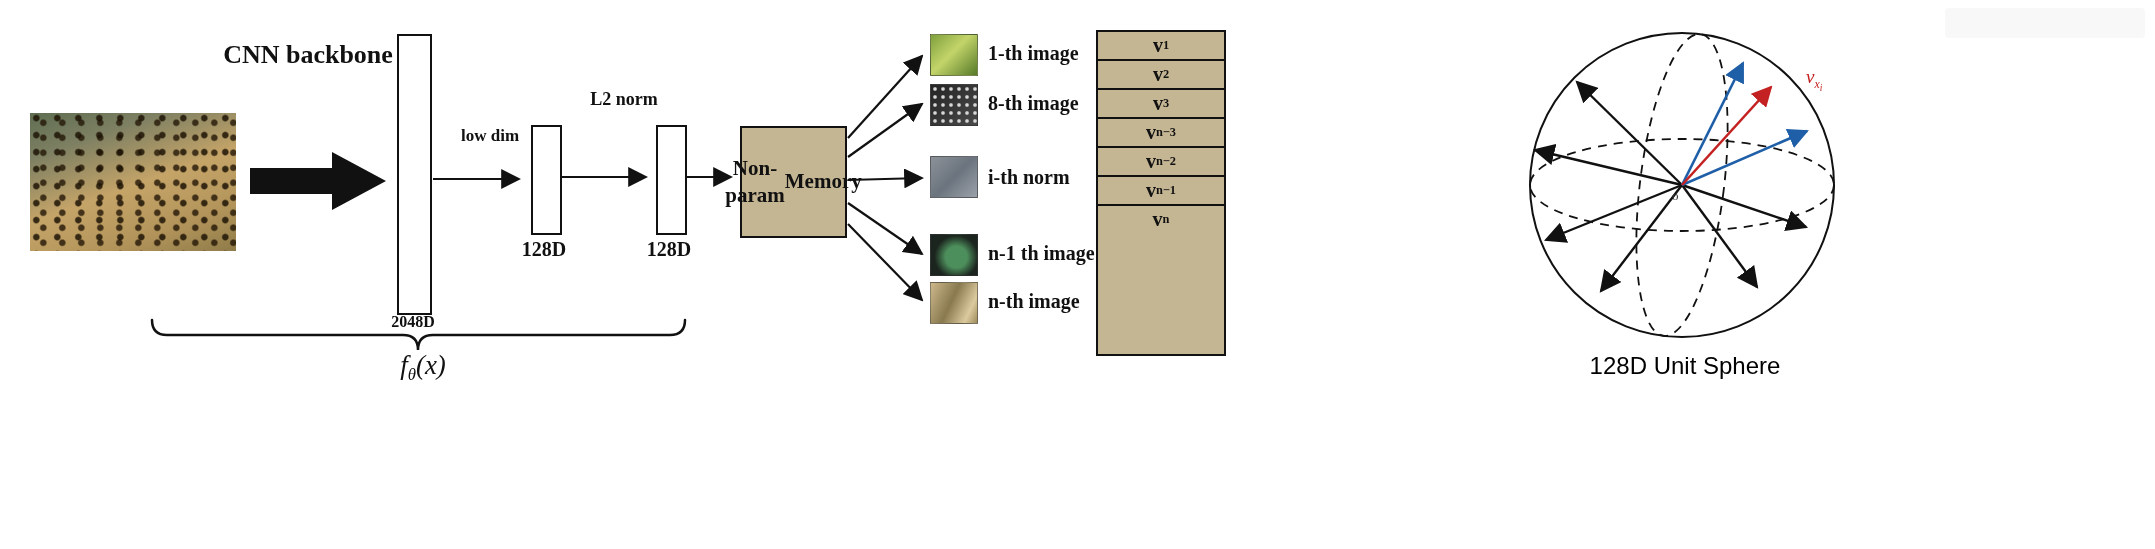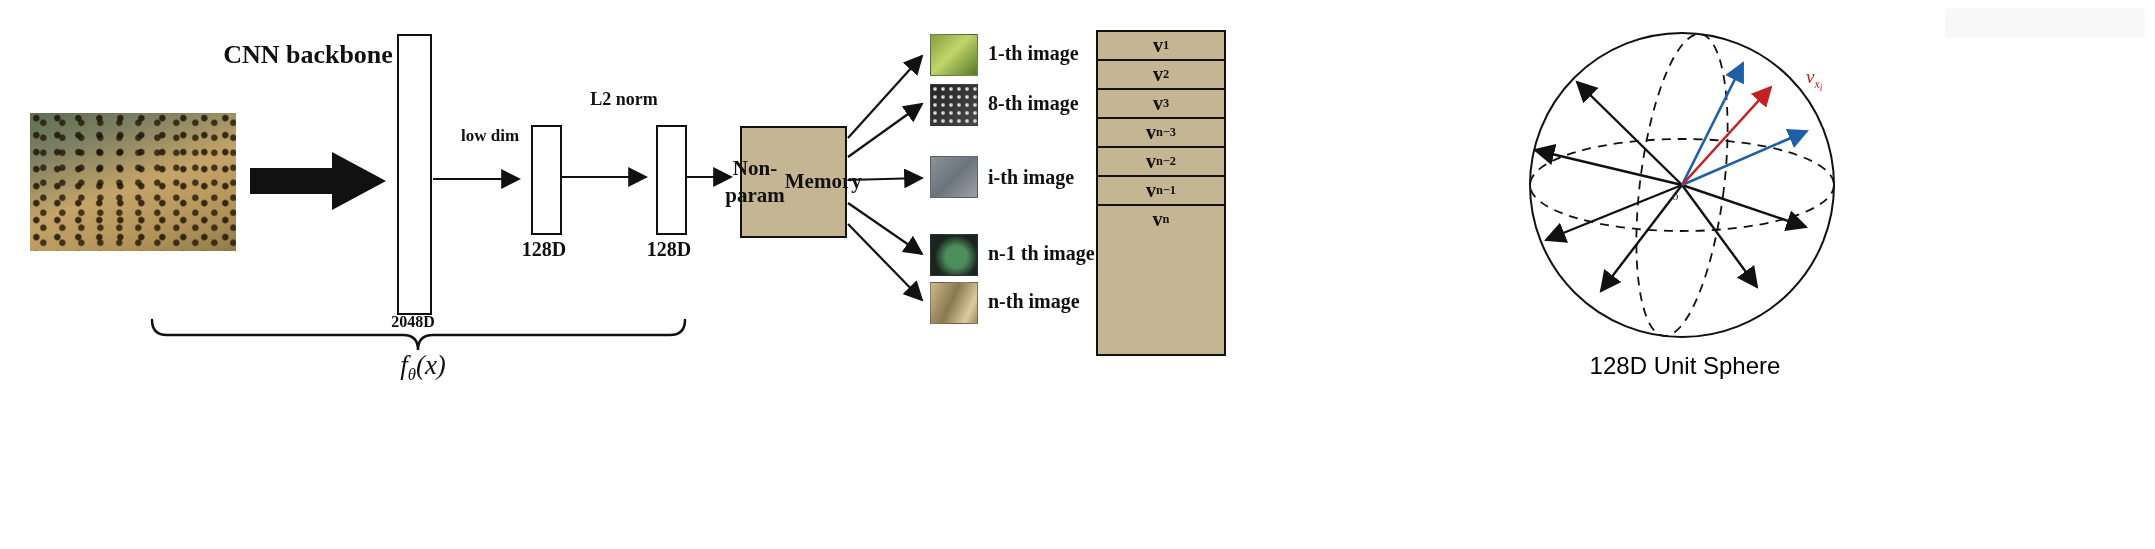--- a/index.html
+++ b/index.html
@@ -163,21 +163,21 @@
   <div class="f-theta"><span>f</span><sub>θ</sub><span>(x)</span></div>
 
   <div class="thumb thumb-1" style="left:930px;top:34px;"></div>
   <div class="thumb thumb-2" style="left:930px;top:84px;"></div>
   <div class="thumb thumb-3" style="left:930px;top:156px;"></div>
   <div class="thumb thumb-4" style="left:930px;top:234px;"></div>
   <div class="thumb thumb-5" style="left:930px;top:282px;"></div>
 
   <div class="img-lbl" style="left:988px;top:42px;">1-th image</div>
   <div class="img-lbl" style="left:988px;top:92px;">8-th image</div>
-  <div class="img-lbl" style="left:988px;top:166px;">i-th image</div>
+  <div class="img-lbl" style="left:988px;top:166px;">i-th norm</div>
   <div class="img-lbl" style="left:988px;top:242px;">n-1 th image</div>
   <div class="img-lbl" style="left:988px;top:290px;">n-th image</div>
 
   <div class="memory-bank">
     <div class="mb-row">
         <span>v</span>
         <sub>1</sub>
       </div>
     <div class="mb-row">
         <span>v</span>

